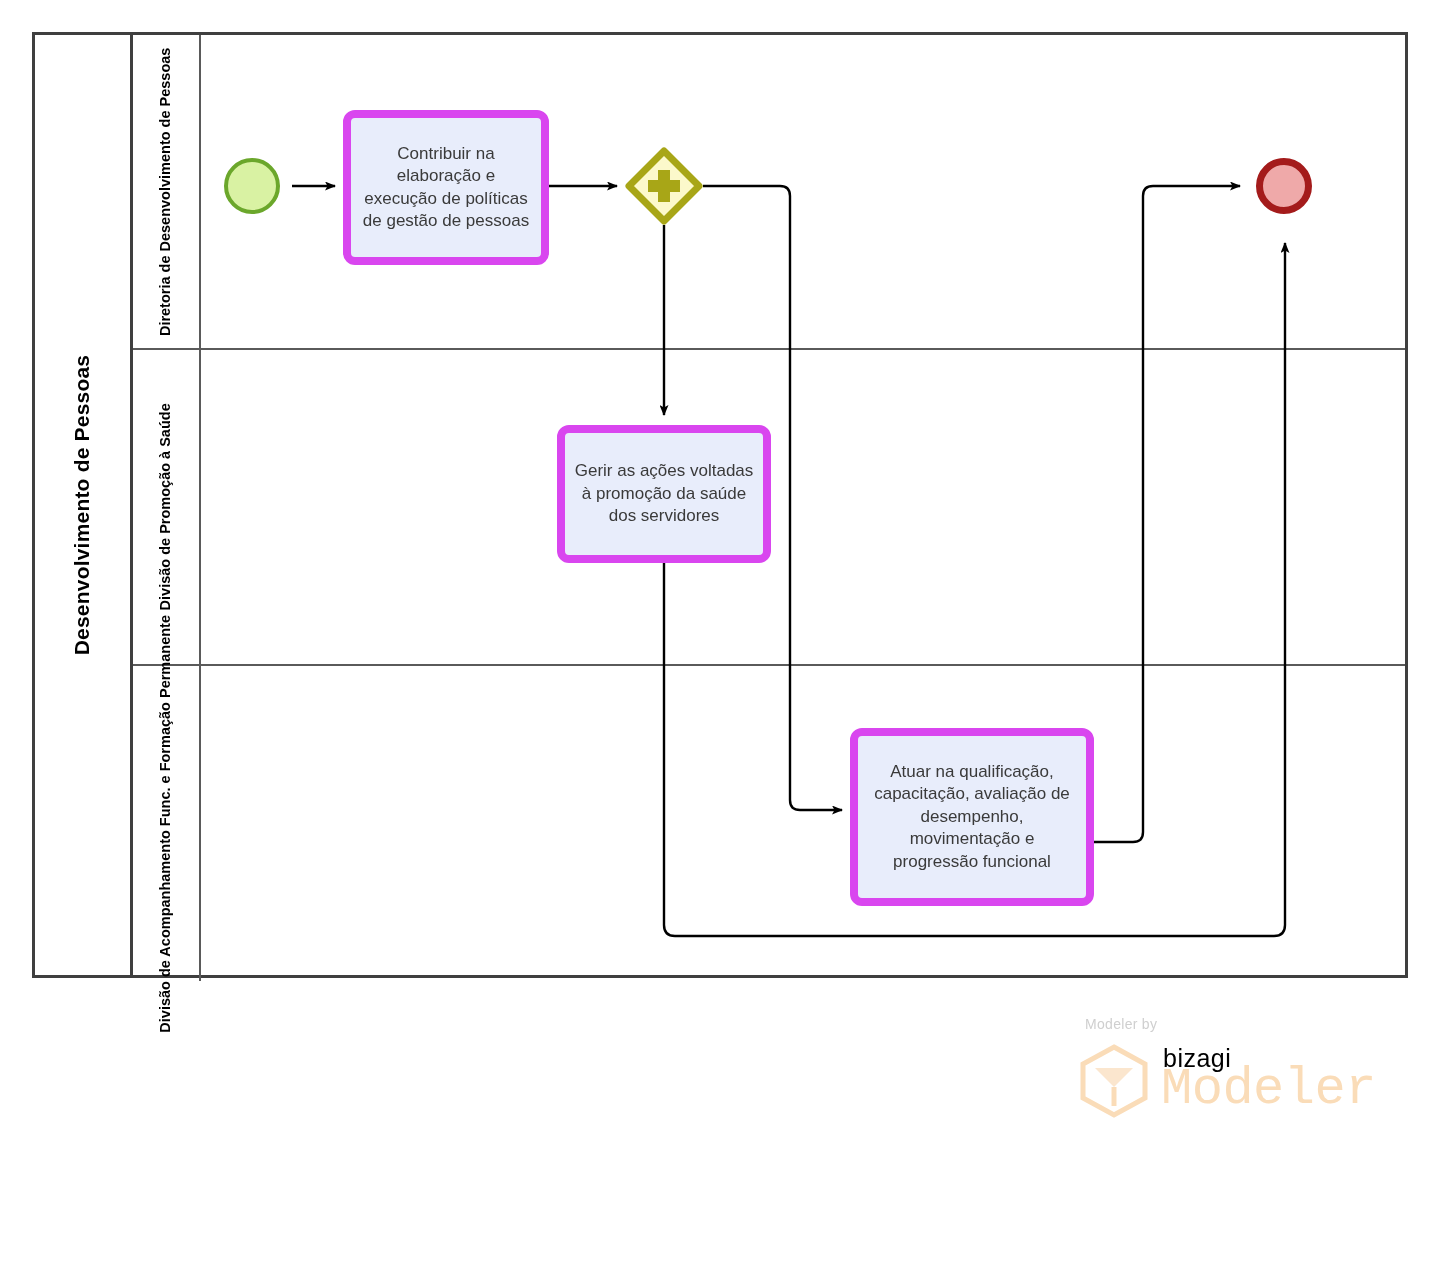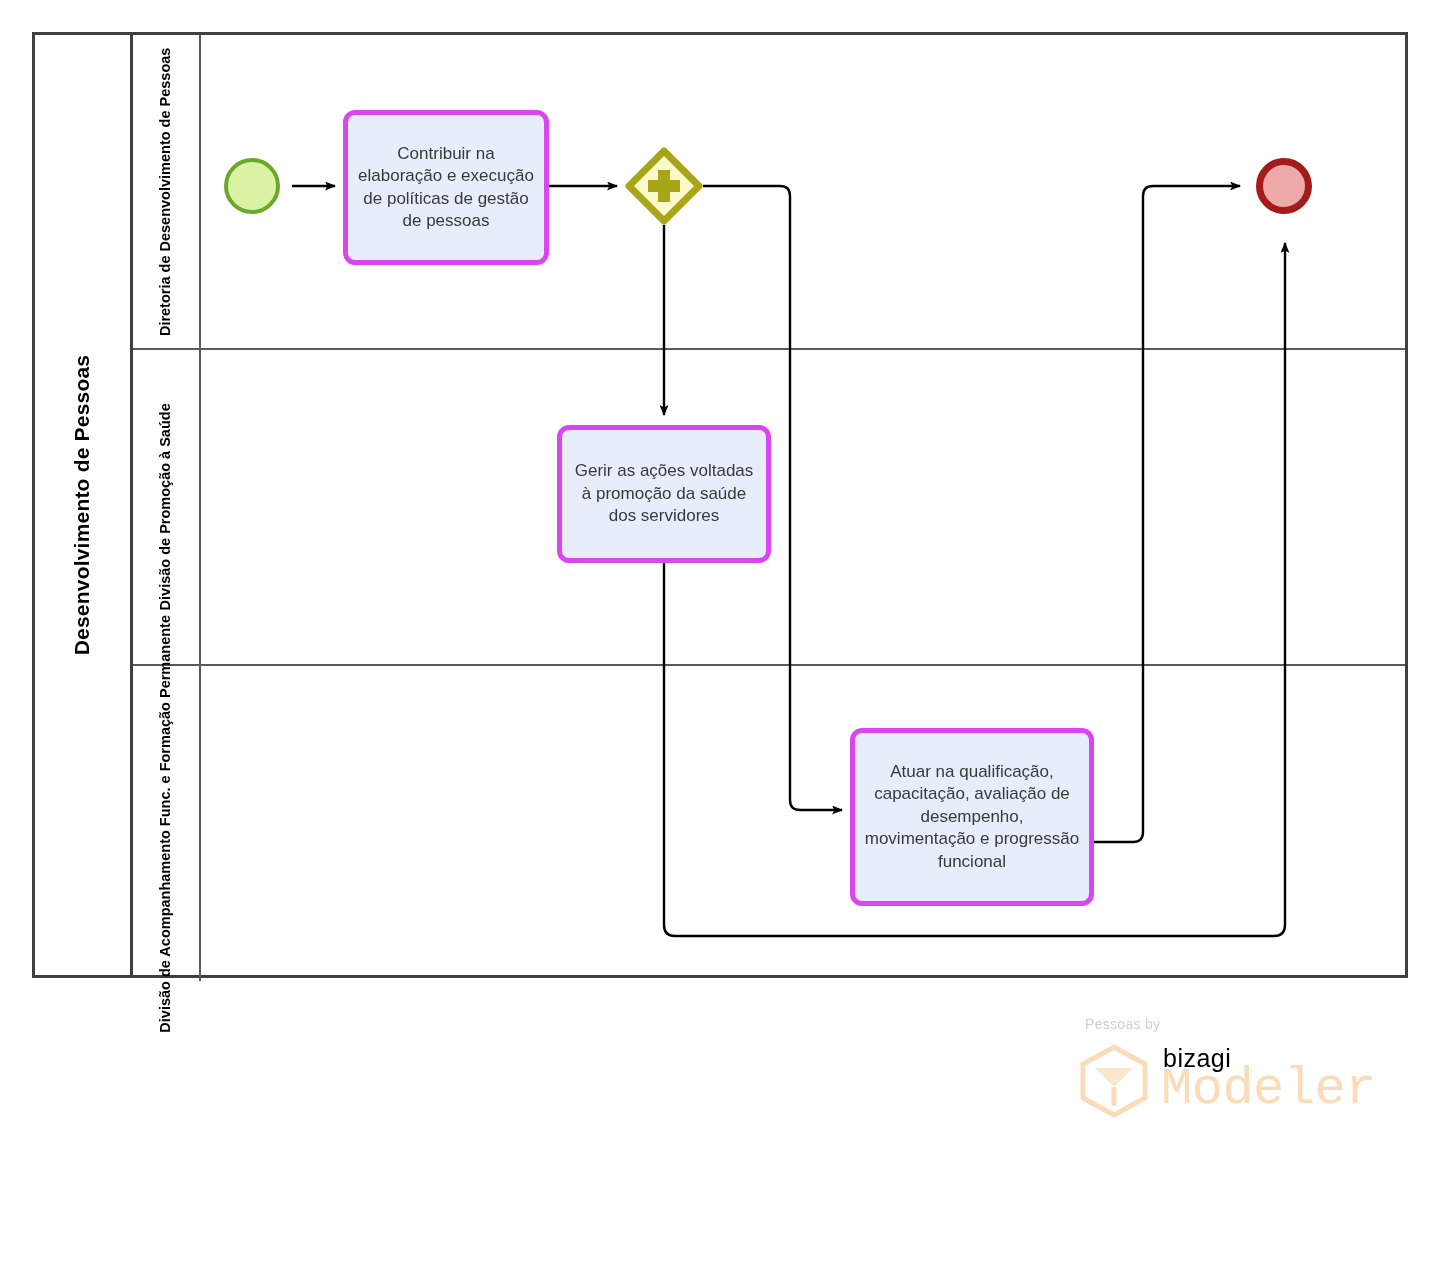--- a/index.html
+++ b/index.html
@@ -103,21 +103,21 @@
     border: 4px solid #6BA72B;
   }
   .end-event {
     width: 56px; height: 56px;
     background: #EFA9A9;
     border: 7px solid #A41B1B;
   }
 
   .task {
     background: #E8EDFB;
-    border: 5px solid #d946ef;
+    border: 8px solid #d946ef;
     border-radius: 12px;
     display: flex;
     align-items: center;
     justify-content: center;
     text-align: center;
     color: #3a3a3a;
     font-size: 17px;
     line-height: 1.32;
     padding: 4px 8px;
     box-sizing: border-box;
@@ -237,21 +237,21 @@
     <span>Atuar na qualificação, capacitação, avaliação de desempenho, movimentação e progressão funcional</span>
   </div>
 
   <div class="node task" style="left:557px; top:425px; width:214px; height:138px;">
     <span>Gerir as ações voltadas à promoção da saúde dos servidores</span>
   </div>
 
   <div class="node event end-event" style="left:1256px; top:158px;"></div>
 
   <div class="watermark">
-    <div class="wm-powered">Pessoas by</div>
+    <div class="wm-powered">Modeler by</div>
 
     <div class="wm-logo">
       <svg width="78" height="78" viewBox="0 0 78 78">
         <polygon points="39,5 70,22 70,56 39,73 8,56 8,22" fill="none" stroke="#FADCB8" stroke-width="5"></polygon>
         <polygon points="20,26 58,26 39,45" fill="#FBE6CE"></polygon>
         <path d="M39,45 L39,64" stroke="#FADCB8" stroke-width="5" fill="none"></path>
       </svg>
     </div>
 
     <div class="wm-bizagi">bizagi</div>

